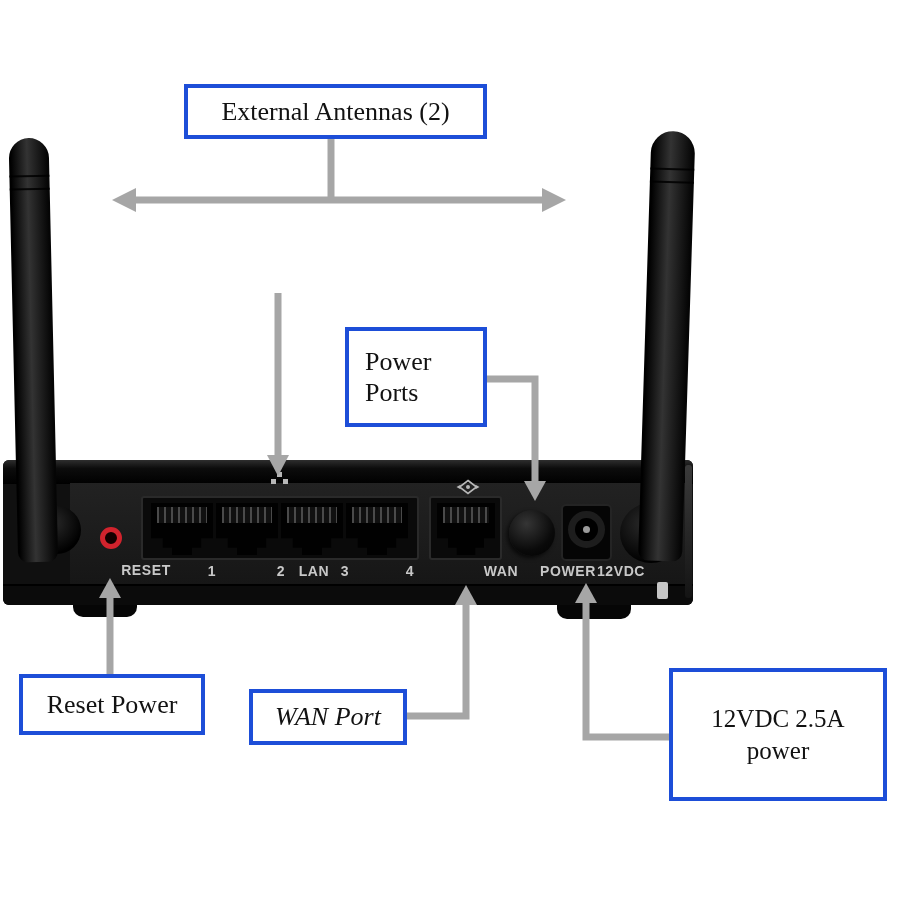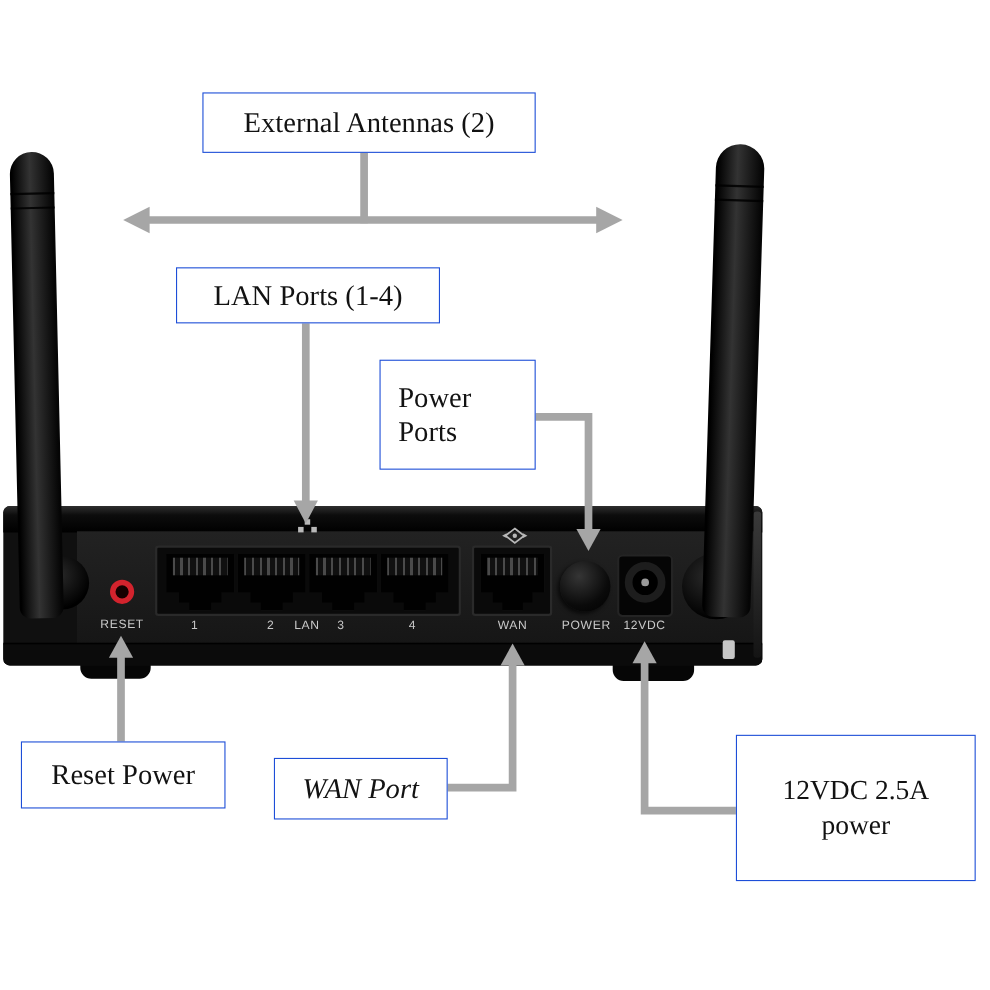--- a/index.html
+++ b/index.html
@@ -1,21 +1,21 @@
 <!DOCTYPE html>
 <html><head>
 <meta charset="utf-8">
 <style>
   html,body{margin:0;padding:0;background:#fff;}
   .canvas{position:relative;width:900px;height:900px;background:#ffffff;overflow:hidden;
           font-family:"Liberation Serif", serif;}
   .abs{position:absolute;}
 
   
-  .callout{position:absolute;box-sizing:border-box;background:#ffffff;border:1px solid #1d4ed8;
+  .callout{position:absolute;box-sizing:border-box;background:#ffffff;border:4px solid #1d4ed8;
            color:#121212;display:flex;align-items:center;justify-content:center;
            font-size:26px;line-height:1.2;text-align:center;z-index:30;}
   .co-antennas{left:184px;top:84px;width:303px;height:55px;}
   .co-lan{left:160px;top:243px;width:240px;height:51px;}
   .co-power{left:345px;top:327px;width:142px;height:100px;justify-content:flex-start;
             padding-left:16px;text-align:left;}
   .co-reset{left:19px;top:674px;width:186px;height:61px;}
   .co-wan{left:249px;top:689px;width:158px;height:56px;font-style:italic;}
   .co-dc{left:669px;top:668px;width:218px;height:133px;font-size:25px;line-height:32px;text-align:center;}
   .co-lines{display:block;}
@@ -59,21 +59,21 @@
              background:radial-gradient(circle at 38% 30%, #353535, #0a0a0a 62%, #000 100%);
              box-shadow:-2px 2px 4px rgba(0,0,0,.7);}
   .dc-outer{left:561px;top:504px;width:51px;height:57px;background:#050505;border:2px solid #242424;
             box-sizing:border-box;border-radius:5px;z-index:8;}
   .dc-ring{left:568px;top:511px;width:37px;height:37px;border-radius:50%;border:7px solid #1d1d1d;
            background:#000;box-sizing:border-box;z-index:9;}
   .dc-pin{left:583px;top:526px;width:7px;height:7px;border-radius:50%;background:#9a9a9a;z-index:10;}
   .reset-btn{left:100px;top:527px;width:22px;height:22px;border-radius:50%;
              border:5px solid #d2232d;background:#150000;box-sizing:border-box;z-index:8;}
   .plabel{position:absolute;transform:translateX(-50%);font-family:"Liberation Sans",sans-serif;
-          font-weight:normal;font-size:11px;letter-spacing:.6px;color:#c8c8c8;z-index:9;white-space:nowrap;}
+          font-weight:bold;font-size:14px;letter-spacing:.6px;color:#c8c8c8;z-index:9;white-space:nowrap;margin-left:35px;}
   .notch{left:657px;top:582px;width:11px;height:17px;background:#c6c6c6;border-radius:2px;z-index:9;}
   .lan-icon{left:271px;top:472px;width:18px;height:12px;z-index:9;}
   .lan-icon i{position:absolute;width:5px;height:5px;background:#b8b8b8;display:block;}
   .wan-icon{left:456px;top:479px;z-index:9;}
 </style>
 </head>
 <body>
 
 <div class="canvas">
 
@@ -159,23 +159,20 @@
       <polygon points="110,578 99,598 121,598"></polygon>
       <polygon points="466,585 455,605 477,605"></polygon>
       <polygon points="586,583 575,603 597,603"></polygon>
     </g>
   </svg>
 
   <div class="callout co-antennas">
     <span>External Antennas (2)</span>
   </div>
 
-  <div class="callout co-lan">
-    <span>LAN Ports (1-4)</span>
-  </div>
 
   <div class="callout co-power">
     <span>
       <span class="co-lines">Power</span>
       <span class="co-lines">Ports</span>
     </span>
   </div>
 
   <div class="callout co-reset">
     <span>Reset Power</span>

